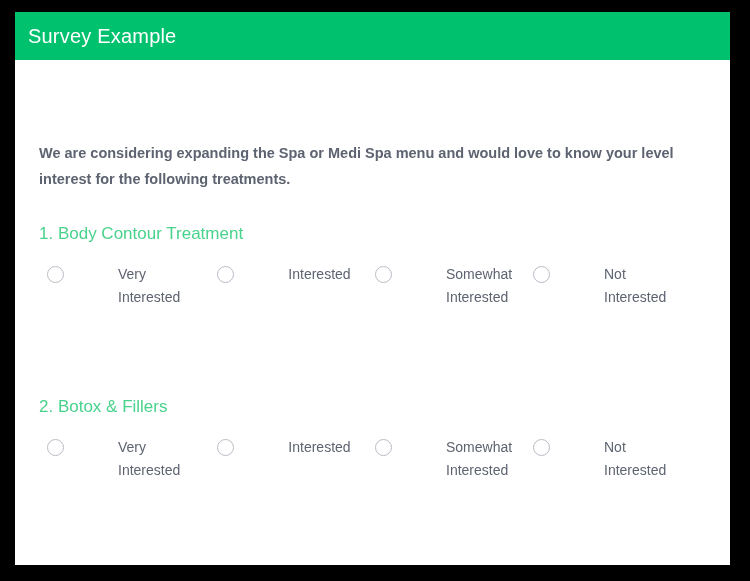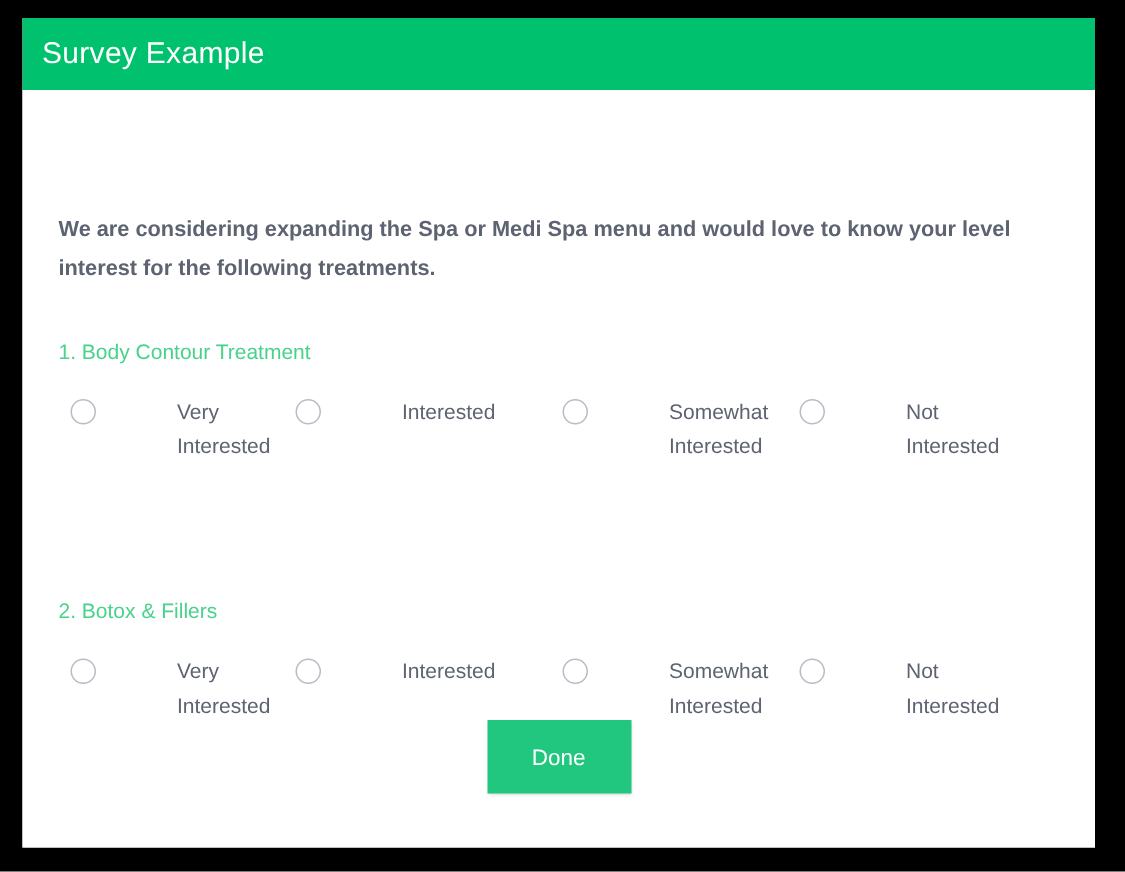--- a/index.html
+++ b/index.html
@@ -66,21 +66,21 @@
     font-weight: bold;
   }
   .question {
     position: absolute;
     left: 24px;
     width: 665px;
   }
   .question.q1 { top: 163px; }
   .question.q2 { top: 298px; margin-top: 38px; }
   .q-title {
-    font-size: 14px;
+    font-size: 17px;
     line-height: 22px;
     color: #49d28c;
     font-weight: normal;
     margin: 0 0 18px 0;
     white-space: nowrap;
   }
   .options {
     position: relative;
     width: 665px;
     height: 58px;
@@ -88,21 +88,21 @@
   .option {
     position: absolute;
     top: 0;
     width: 150px;
     display: flex;
     align-items: flex-start;
     cursor: pointer;
     gap: 44px;
   }
   .option.o1 { left: 8px; }
-  .option.o2 { left: 158px; }
+  .option.o2 { left: 170px; justify-content: center; }
   .option.o3 { left: 336px; justify-content: flex-end; }
   .option.o4 { left: 494px; }
   .radio {
     flex: 0 0 auto;
     width: 15px;
     height: 15px;
     border: 1.5px solid #b9bcc4;
     border-radius: 50%;
     background: #ffffff;
     margin-top: 3px;
@@ -187,19 +187,16 @@
             <span class="radio"></span>
             <span class="option-label">Somewhat Interested</span>
           </label>
           <label class="option o4">
             <span class="radio"></span>
             <span class="option-label">Not Interested</span>
           </label>
         </div>
       </div>
 
-      <div class="footer">
-        <button class="done-button">Done</button>
-      </div>
 
     </div>
   </div>
 </div>
 
 </body></html>

